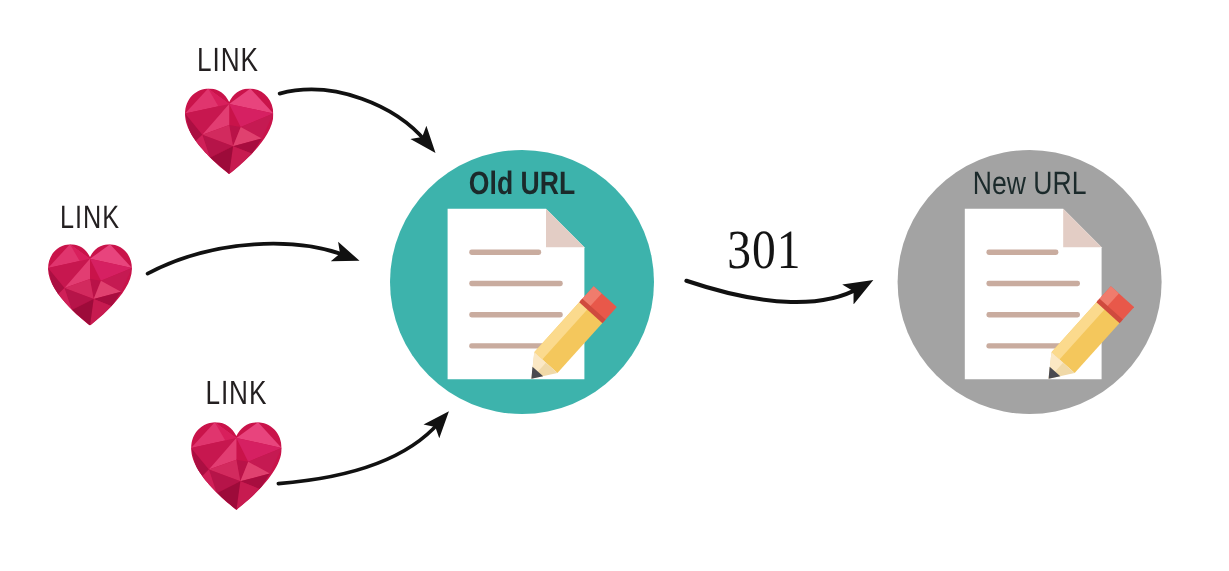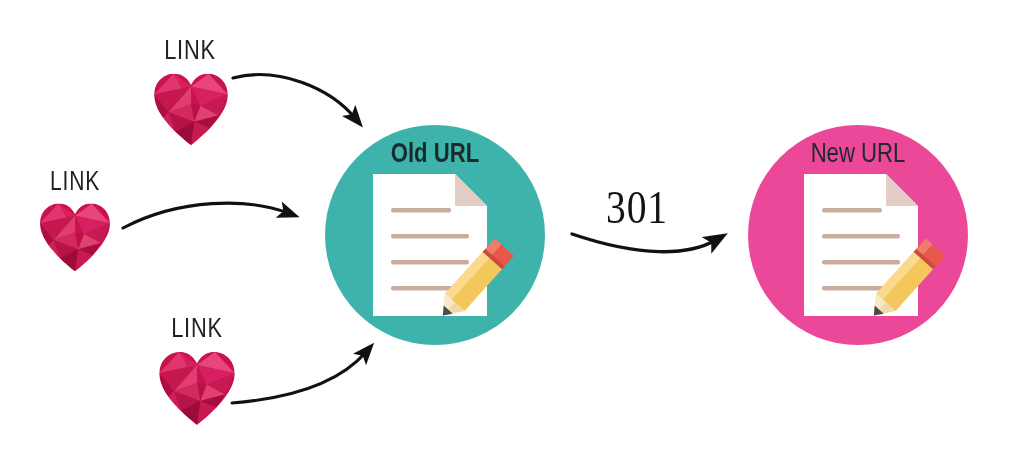--- a/index.html
+++ b/index.html
@@ -219,21 +219,21 @@
           <polygon points="86,138 112,138 99,156" fill="#f0d9a8"></polygon>
           <polygon points="86,138 99,138 99,156" fill="#fbe8c4"></polygon>
           <polygon points="93,148 105,148 99,156" fill="#4a4a50"></polygon>
         </g>
       </svg>
     </div>
   </div>
 
   <div class="code-label" style="left:601px; top:181px; font-size:46px;">301</div>
 
-  <div class="circle-node" style="left:748px; top:125px; width:220px; height:220px; background:#ec4899;">
+  <div class="circle-node" style="left:748px; top:125px; width:220px; height:220px; background:#a3a3a3;">
     <div class="circle-title" style="top:13px; font-size:27px;">New URL</div>
     <div class="doc-wrap" style="left:52px; top:45px; width:145px; height:158px;">
       <svg viewBox="0 0 145 158" width="145" height="158" xmlns="http://www.w3.org/2000/svg">
         <path d="M4,4 L86,4 L118,36 L118,146 L4,146 Z" fill="#ffffff"></path>
         <path d="M86,4 L118,36 L86,36 Z" fill="#e3cdc5"></path>
         <rect x="22" y="38" width="60" height="4.5" rx="2" fill="#c9ac9f"></rect>
         <rect x="22" y="64" width="78" height="4.5" rx="2" fill="#c9ac9f"></rect>
         <rect x="22" y="90" width="78" height="4.5" rx="2" fill="#c9ac9f"></rect>
         <rect x="22" y="116" width="78" height="4.5" rx="2" fill="#c9ac9f"></rect>
         <g transform="rotate(42 100 118)">

